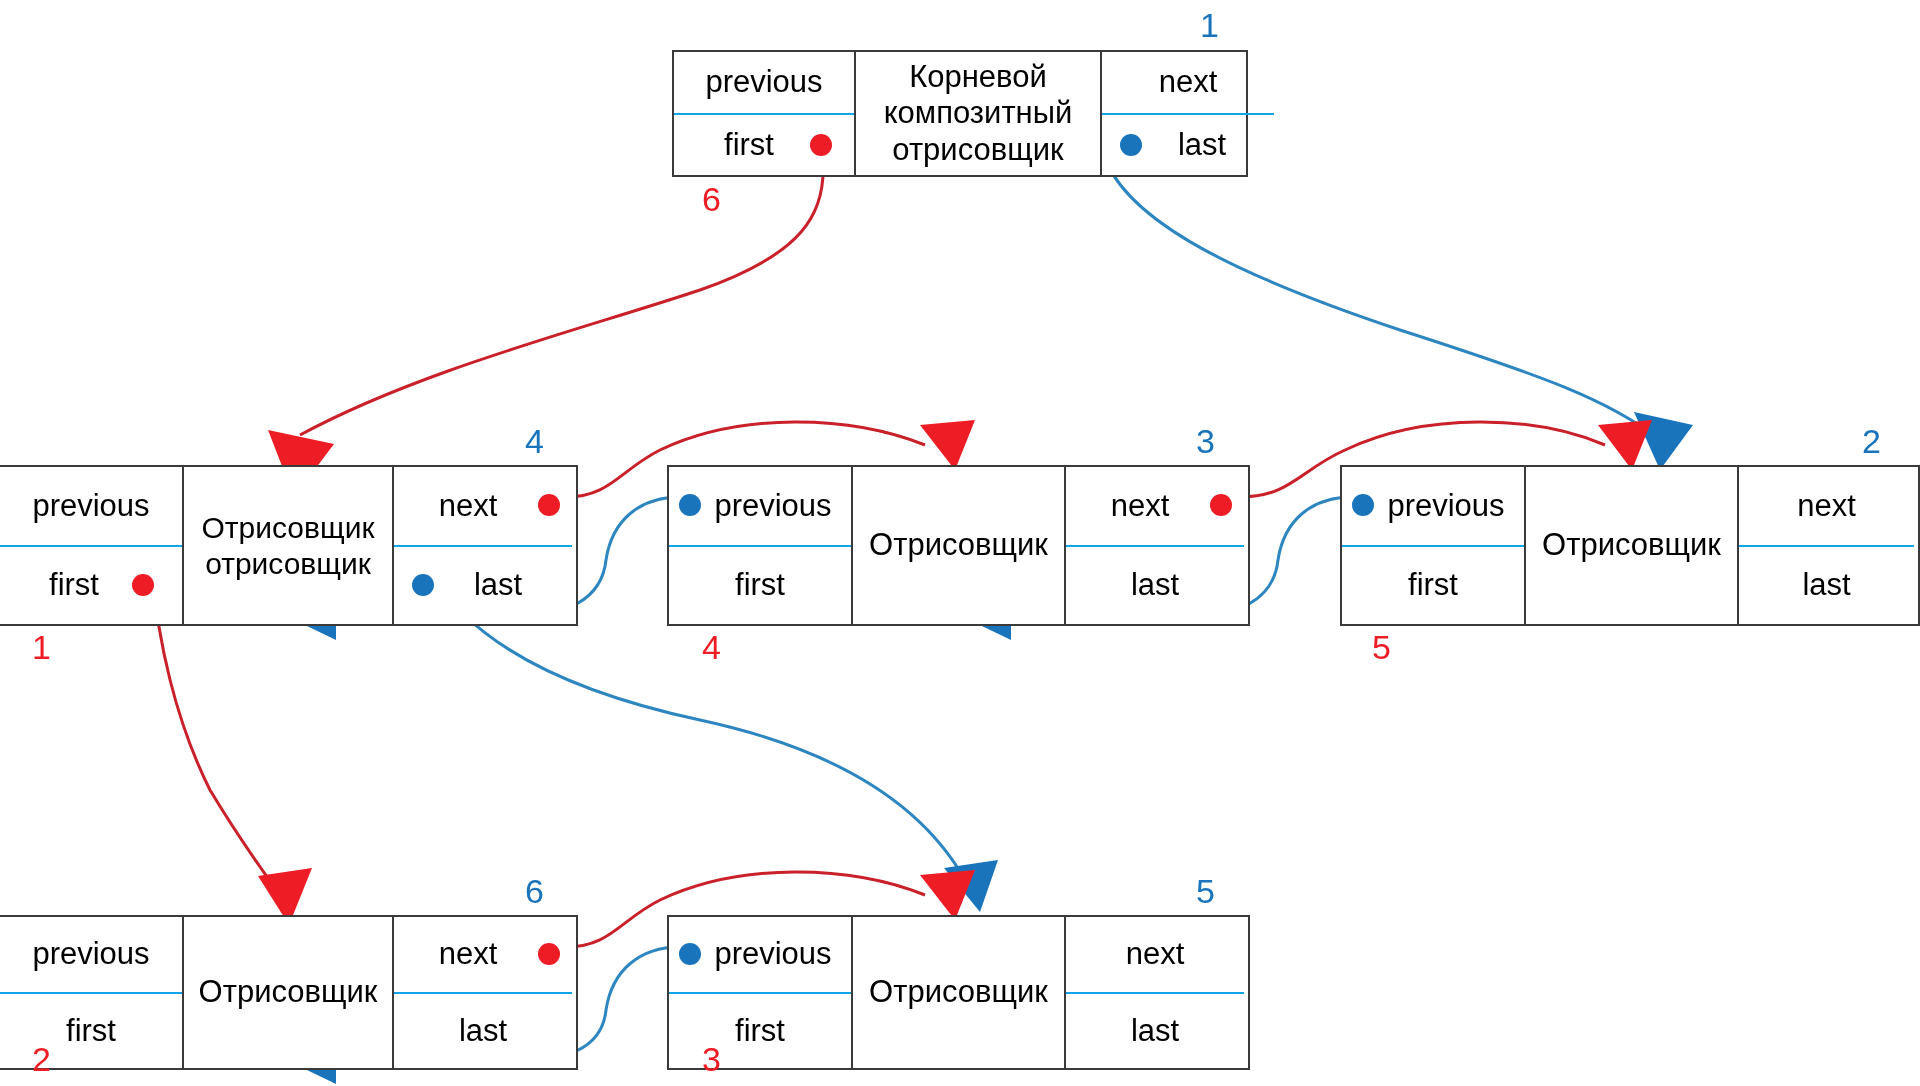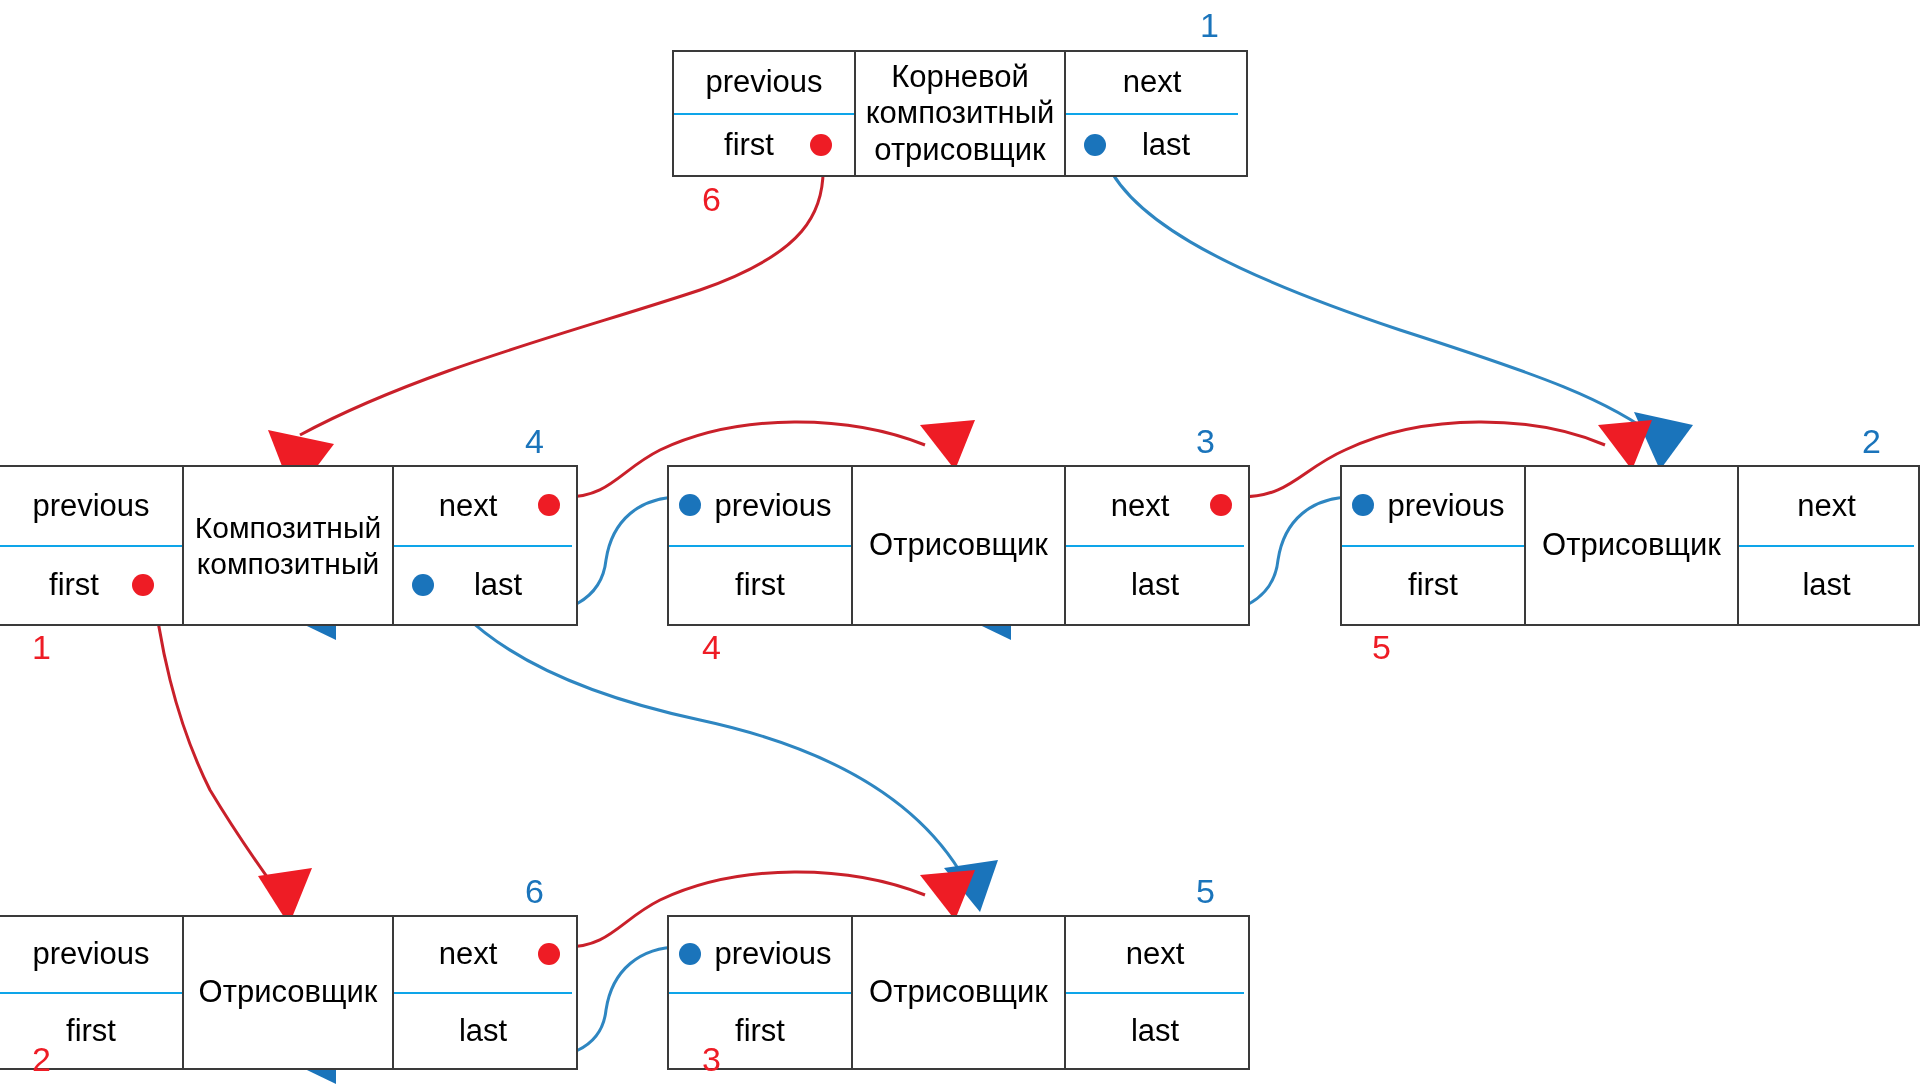--- a/index.html
+++ b/index.html
@@ -164,21 +164,21 @@
   <div class="node" style="left:672px; top:50px; width:576px; height:127px;">
     <div class="col side" style="width:180px;">
       <div class="cell" style="height:61px;">
         <span class="label-text">previous</span>
       </div>
       <div class="cell bottom" style="height:62px;">
         <span class="label-text" style="margin-right:30px;">first</span>
         <span class="dot red" style="right:22px; top:19px;"></span>
       </div>
     </div>
-    <div class="col mid" style="width:212px;">
+    <div class="col mid" style="width:248px;">
       <span class="mid-text">Корневой композитный отрисовщик</span>
     </div>
     <div class="col side" style="width:172px;">
       <div class="cell" style="height:61px;">
         <span class="label-text">next</span>
       </div>
       <div class="cell bottom" style="height:62px;">
         <span class="dot blue" style="left:18px; top:19px;"></span>
         <span class="label-text" style="margin-left:28px;">last</span>
       </div>
@@ -191,21 +191,21 @@
     <div class="col side" style="width:182px;">
       <div class="cell" style="height:78px;">
         <span class="label-text">previous</span>
       </div>
       <div class="cell bottom" style="height:79px;">
         <span class="label-text" style="margin-right:34px;">first</span>
         <span class="dot red" style="right:28px; top:27px;"></span>
       </div>
     </div>
     <div class="col mid" style="width:212px;">
-      <span class="mid-text small">Композитный композитный</span>
+      <span class="mid-text small">Отрисовщик отрисовщик</span>
     </div>
     <div class="col side" style="width:178px;">
       <div class="cell" style="height:78px;">
         <span class="label-text" style="margin-right:30px;">next</span>
         <span class="dot red" style="right:12px; top:27px;"></span>
       </div>
       <div class="cell bottom" style="height:79px;">
         <span class="dot blue" style="left:18px; top:27px;"></span>
         <span class="label-text" style="margin-left:30px;">last</span>
       </div>

